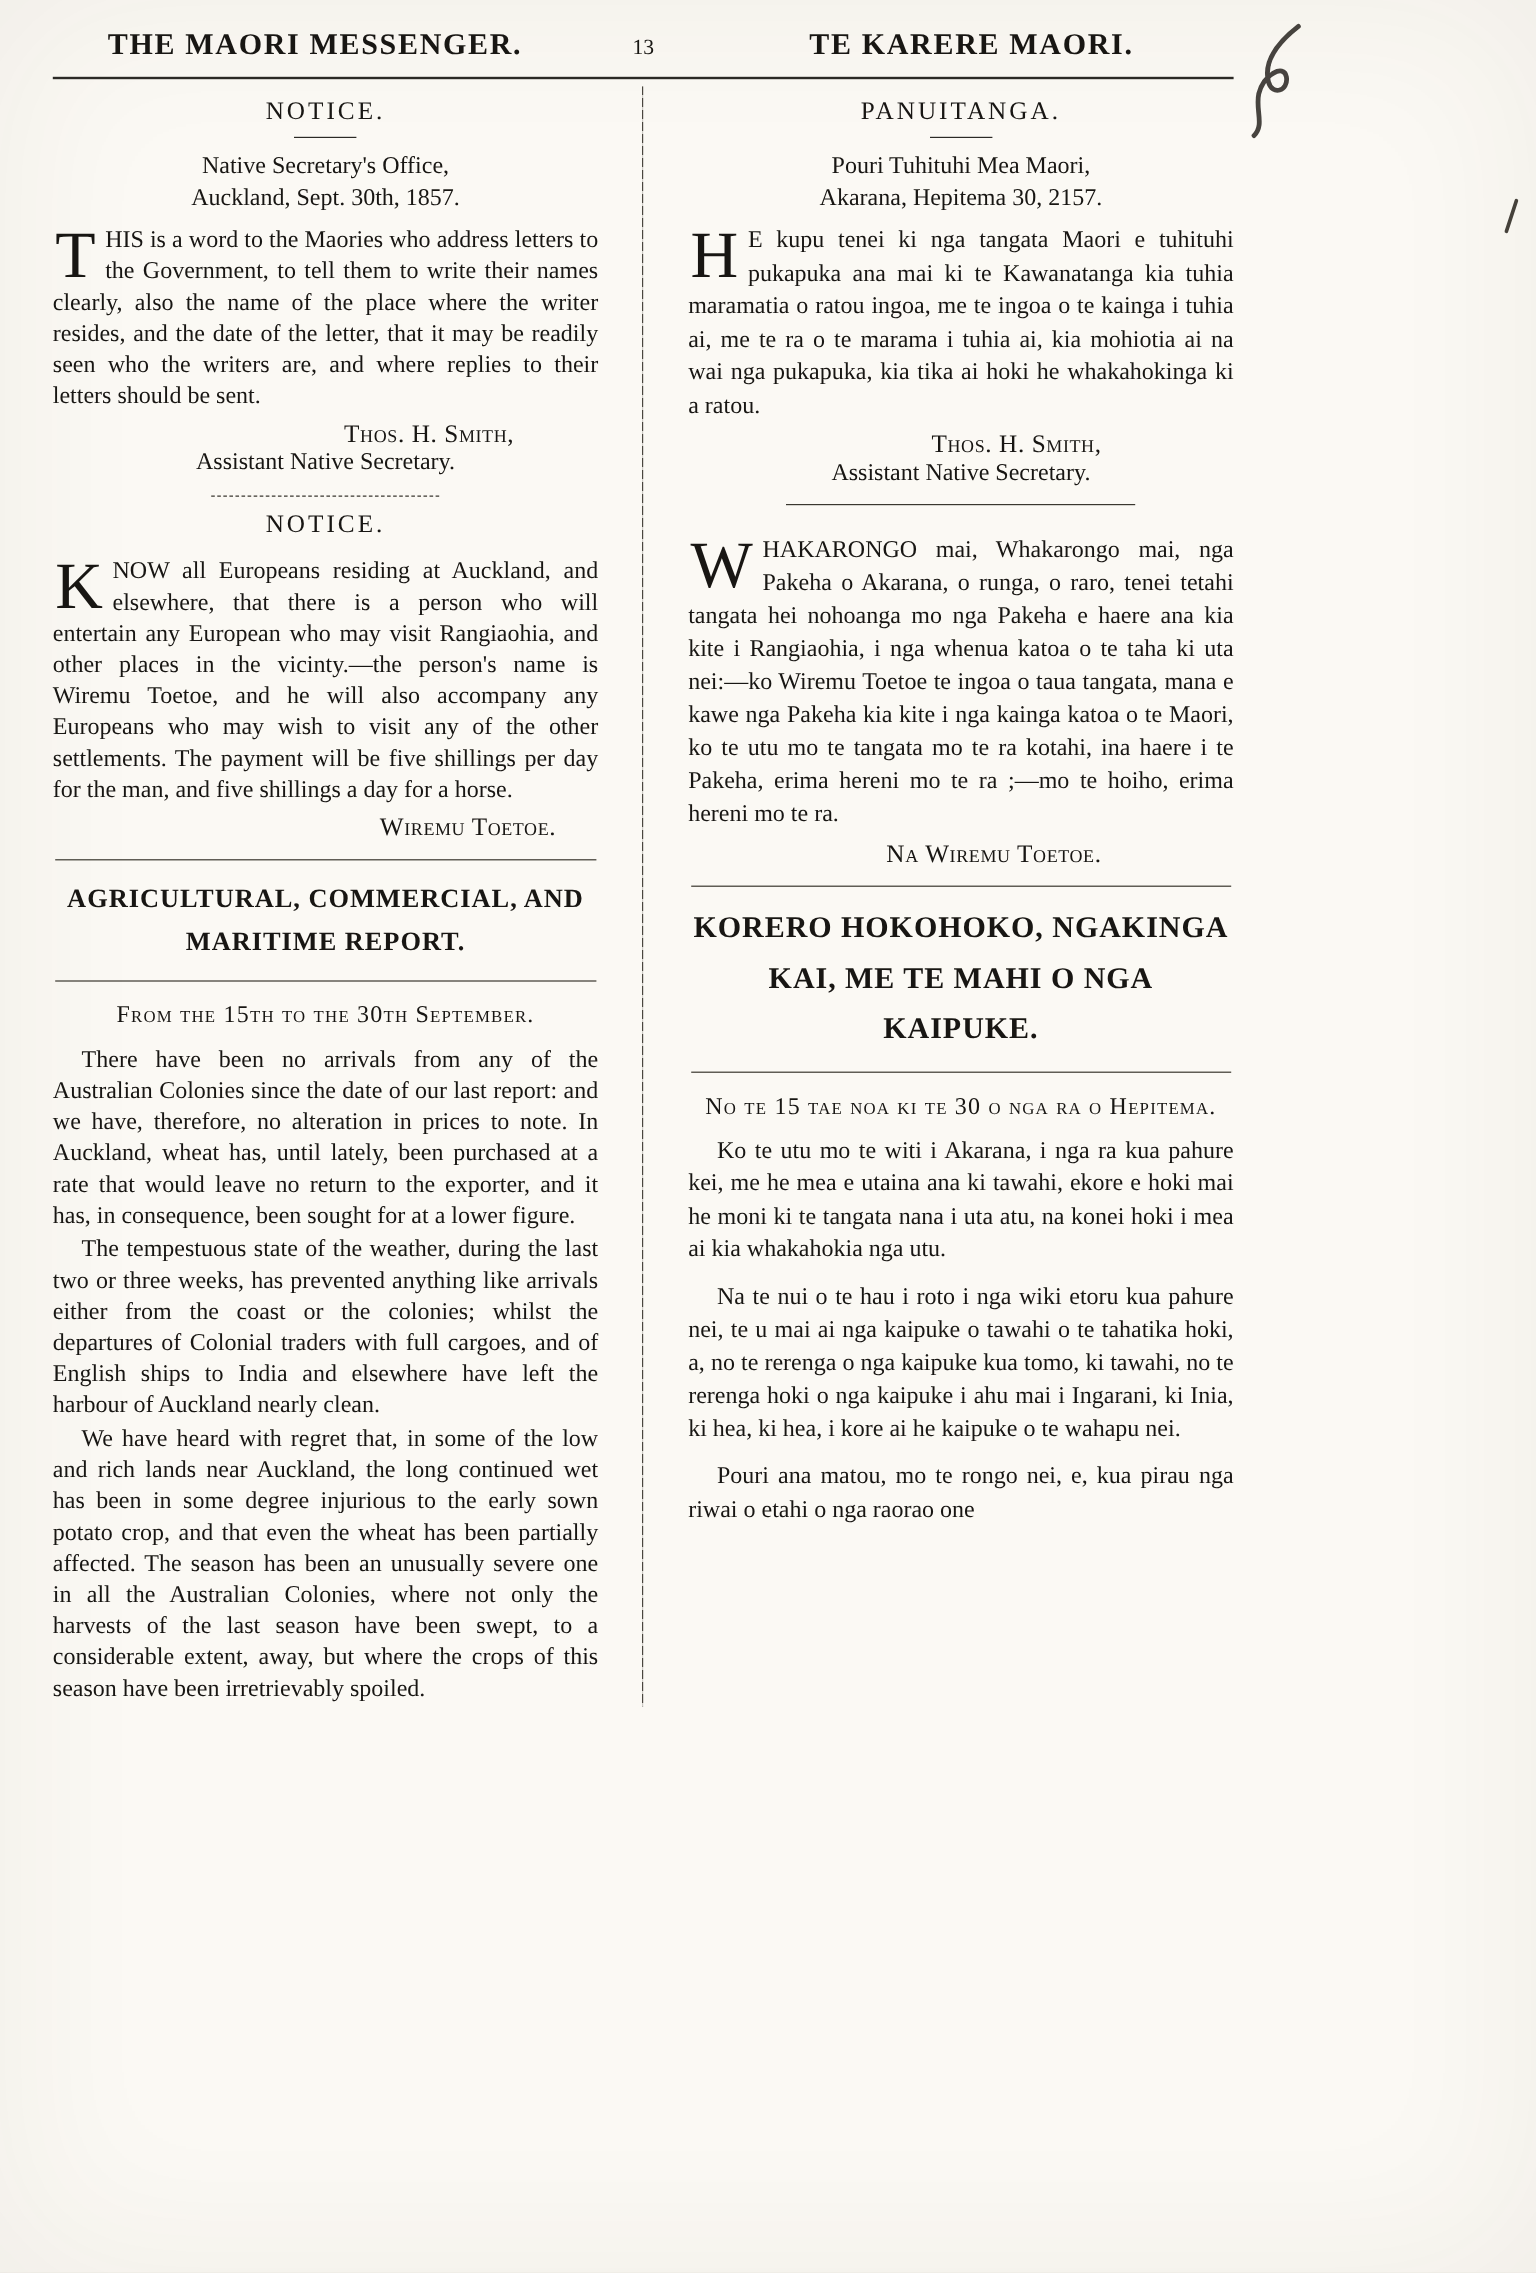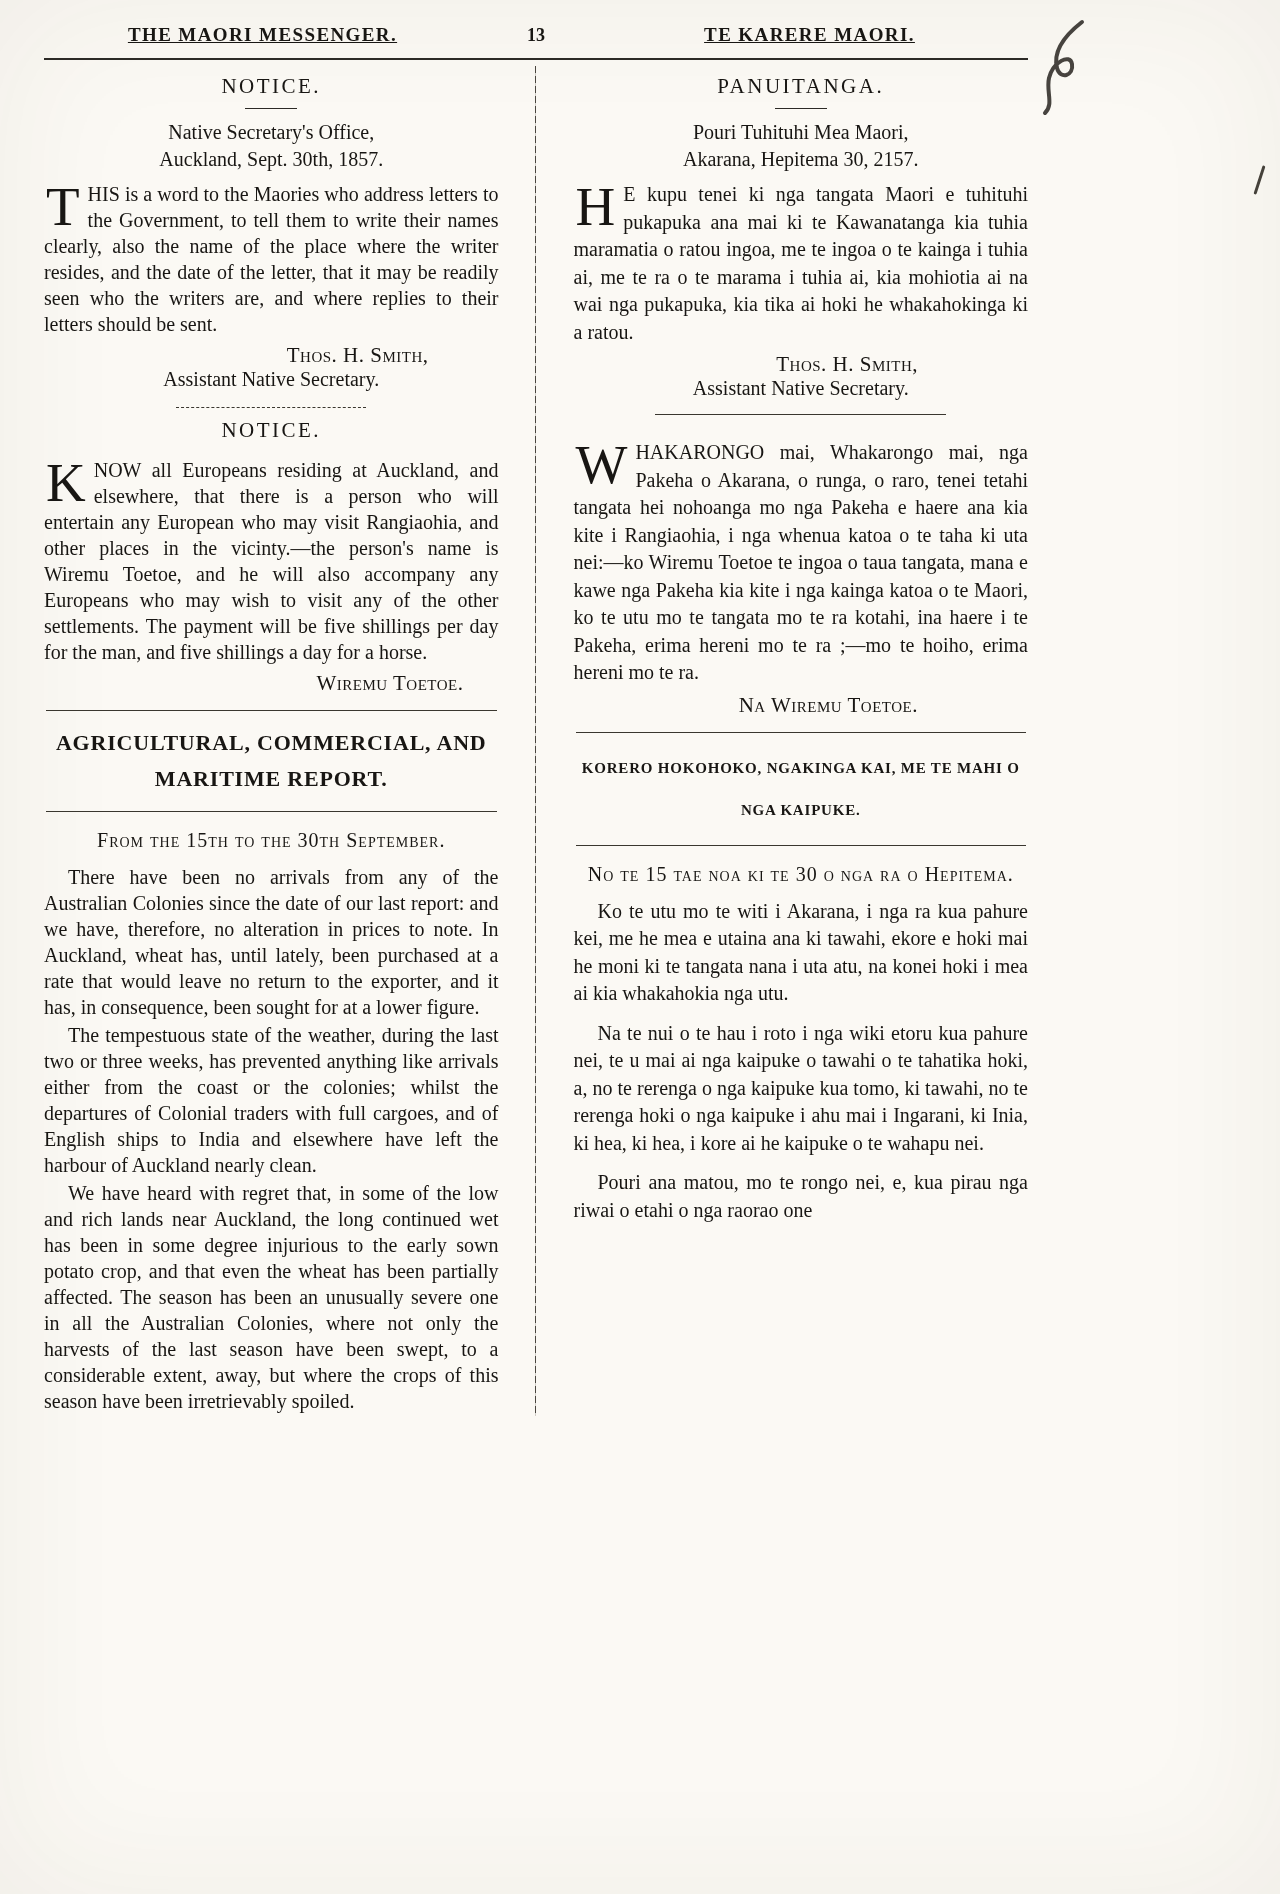--- a/index.html
+++ b/index.html
@@ -10,23 +10,23 @@
     min-height: 1894px;
     margin: 0 auto;
     background: #fbf9f4;
     box-shadow: inset 0 0 140px rgba(60,50,30,0.06);
     color: #181613;
     font-family: "Liberation Serif", "DejaVu Serif", serif;
     padding: 24px 252px 60px 44px;
   }
   
   .header { display: flex; align-items: baseline; margin-bottom: 12px; }
-  .masthead { font-weight: bold; font-size: 19px; letter-spacing: 1.4px; text-decoration: underline; }
+  .masthead { font-weight: bold; font-size: 25px; letter-spacing: 1.4px; }
   .header-left  { flex: 1; text-align: center; }
-  .header-page-num { width: 110px; text-align: center; font-weight: bold; font-size: 18px; }
+  .header-page-num { width: 110px; text-align: center; font-weight: normal; font-size: 18px; }
   .header-right { flex: 1; text-align: center; }
   .header-rule { border-top: 2px solid #2c2a26; margin-bottom: 6px; }
 
   
   .columns { display: flex; align-items: stretch; gap: 20px; }
   .col { flex: 1; min-width: 0; }
   .col-left  { padding-right: 16px; }
   .col-right { padding-left: 18px; }
   .divider {
     width: 1px;
@@ -57,21 +57,21 @@
   .pr-110 { padding-right: 110px; }
   .signature-title { text-align: center; font-size: 20px; margin-bottom: 6px; }
   .dashed-rule { border-top: 1.5px dashed #3a372f; width: 190px; margin: 16px auto 10px; }
   .solid-rule  { border-top: 1.5px solid #3a372f; margin: 14px 2px; }
   .mid-rule    { border-top: 1.5px solid #3a372f; width: 64%; margin: 14px auto 10px; }
   .big-heading {
     text-align: center; font-weight: bold;
     font-size: 22px; line-height: 36px; letter-spacing: 0.8px;
     margin: 0 0 6px;
   }
-  .col-right .big-heading { font-size: 15px; line-height: 42px; }
+  .col-right .big-heading { font-size: 25px; line-height: 42px; }
   .subheading {
     text-align: center; font-variant: small-caps;
     font-size: 20px; line-height: 28px; letter-spacing: 1px;
     margin: 12px auto 10px; max-width: 440px;
   }
   .report p.rp { text-indent: 24px; margin-bottom: 2px; }
   .col-right .report p.rp { margin-bottom: 12px; }
 
   
   .ink-mark { position: absolute; left: 1022px; top: 18px; }

